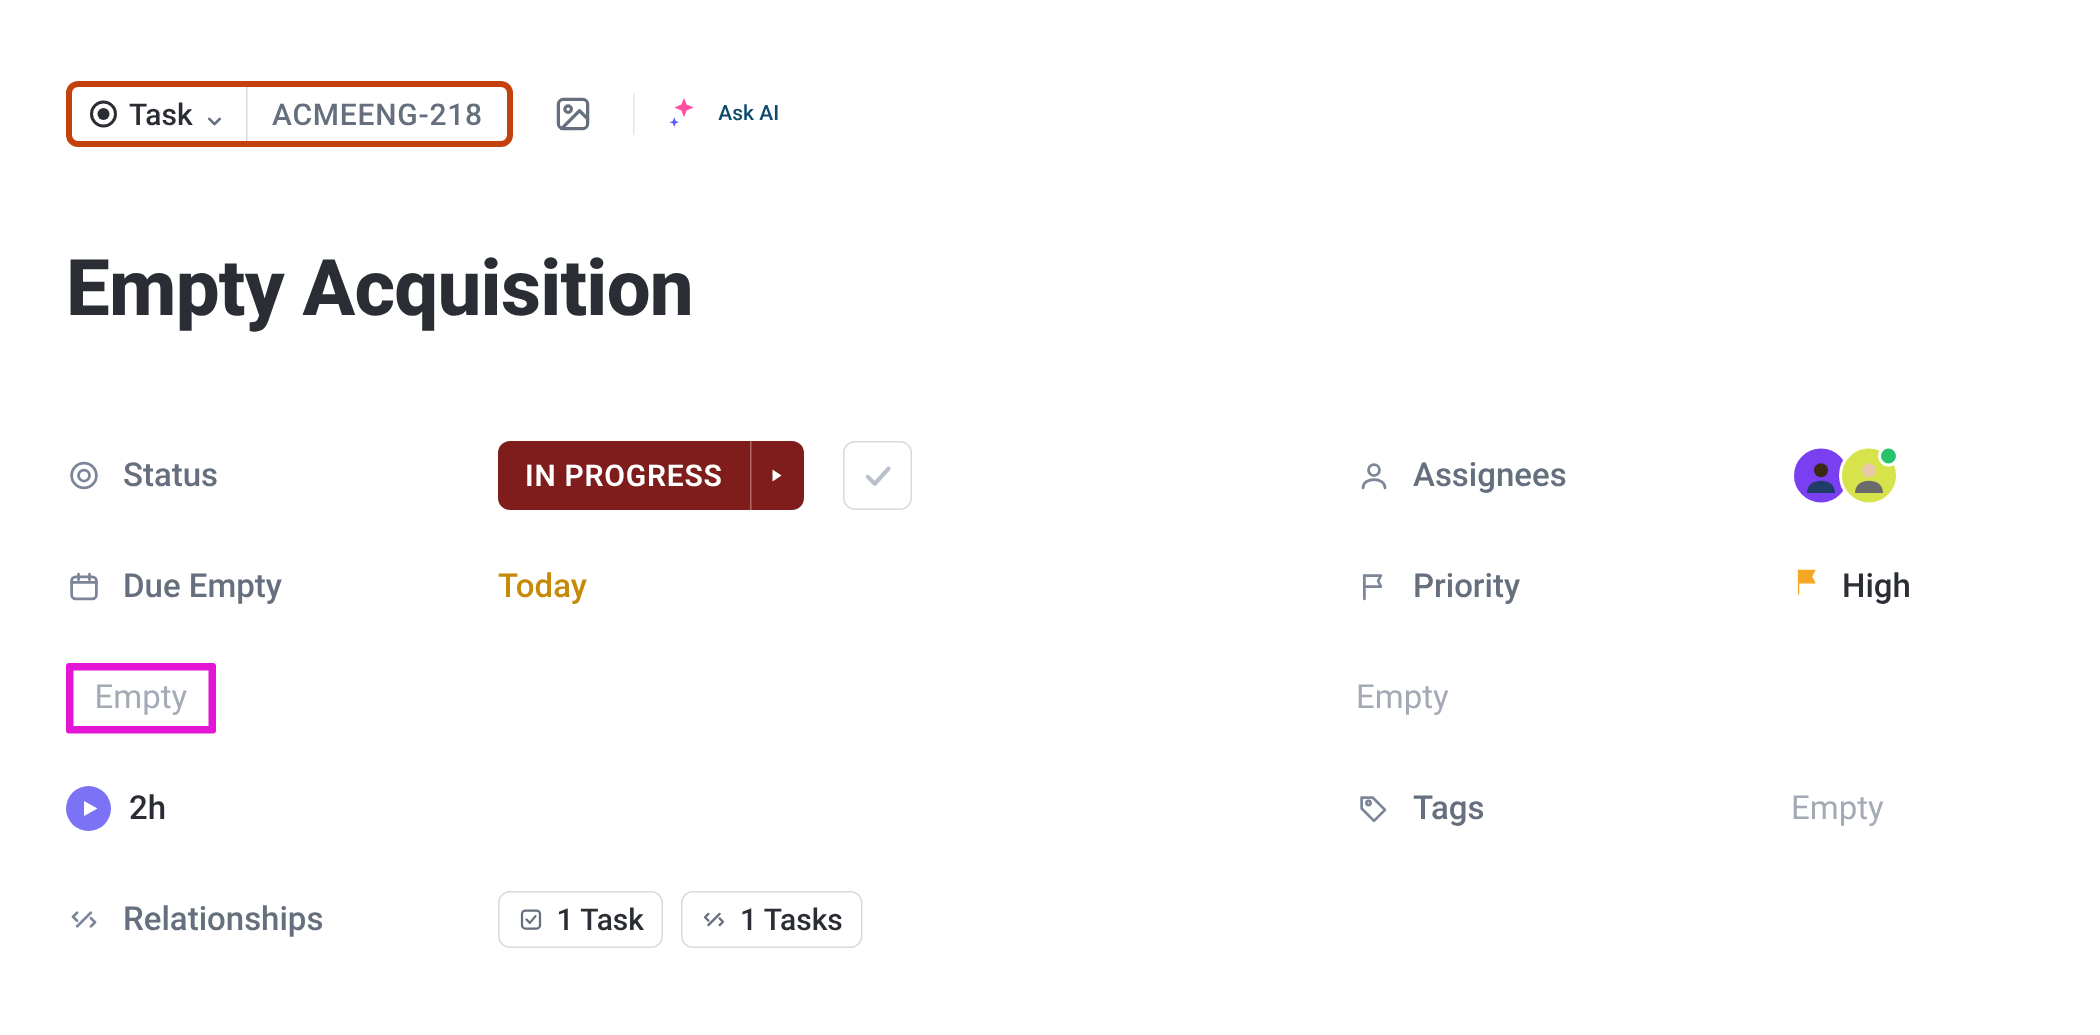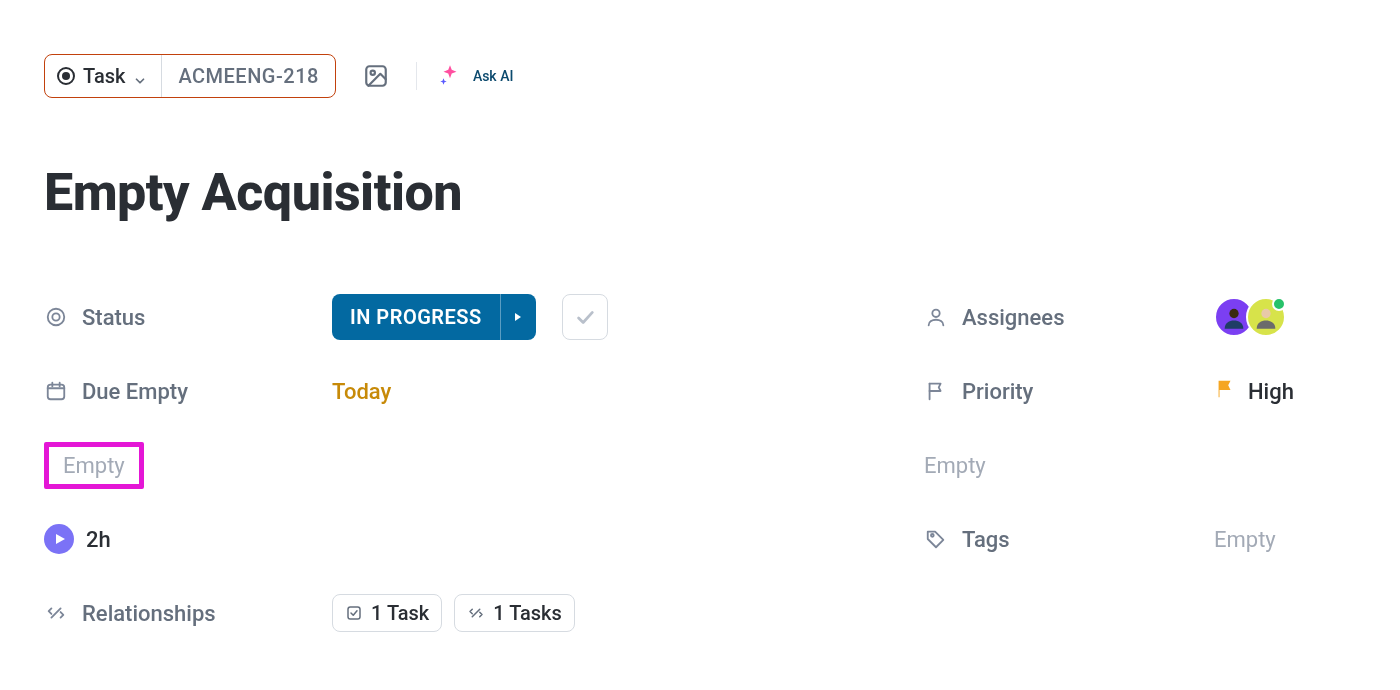--- a/index.html
+++ b/index.html
@@ -14,21 +14,21 @@
   }
 
   
   .topbar {
     display: flex;
     align-items: center;
     gap: 20px;
   }
   .pill-group {
     display: flex;
-    border: 1px solid #c2410c;
+    border: 4px solid #c2410c;
     border-radius: 8px;
     overflow: hidden;
     height: 44px;
   }
   .pill-group .task-type {
     display: flex;
     align-items: center;
     gap: 8px;
     padding: 0 14px 0 12px;
     border-right: 1px solid #d6dbe1;
@@ -90,21 +90,21 @@
     font-size: 52px;
     font-weight: 800;
     letter-spacing: -0.5px;
     color: #2a2e34;
   }
 
   
   .details {
     margin-top: 70px;
     display: flex;
-    gap: 60px;
+    gap: 40px;
   }
   .col { flex: 0 0 auto; }
   .col-left { width: 820px; }
   .col-right { flex: 1; }
 
   .row {
     display: flex;
     align-items: center;
     min-height: 48px;
     margin-bottom: 26px;
@@ -133,21 +133,21 @@
     align-items: center;
     gap: 12px;
     font-size: 22px;
     font-weight: 500;
   }
 
   
   .status-pill {
     display: flex;
     align-items: stretch;
-    background: #0369a1;
+    background: #7f1d1d;
     border-radius: 8px;
     overflow: hidden;
     height: 46px;
   }
   .status-pill .txt {
     padding: 0 18px;
     display: flex; align-items: center;
     color: #fff;
     font-weight: 600;
     font-size: 20px;

